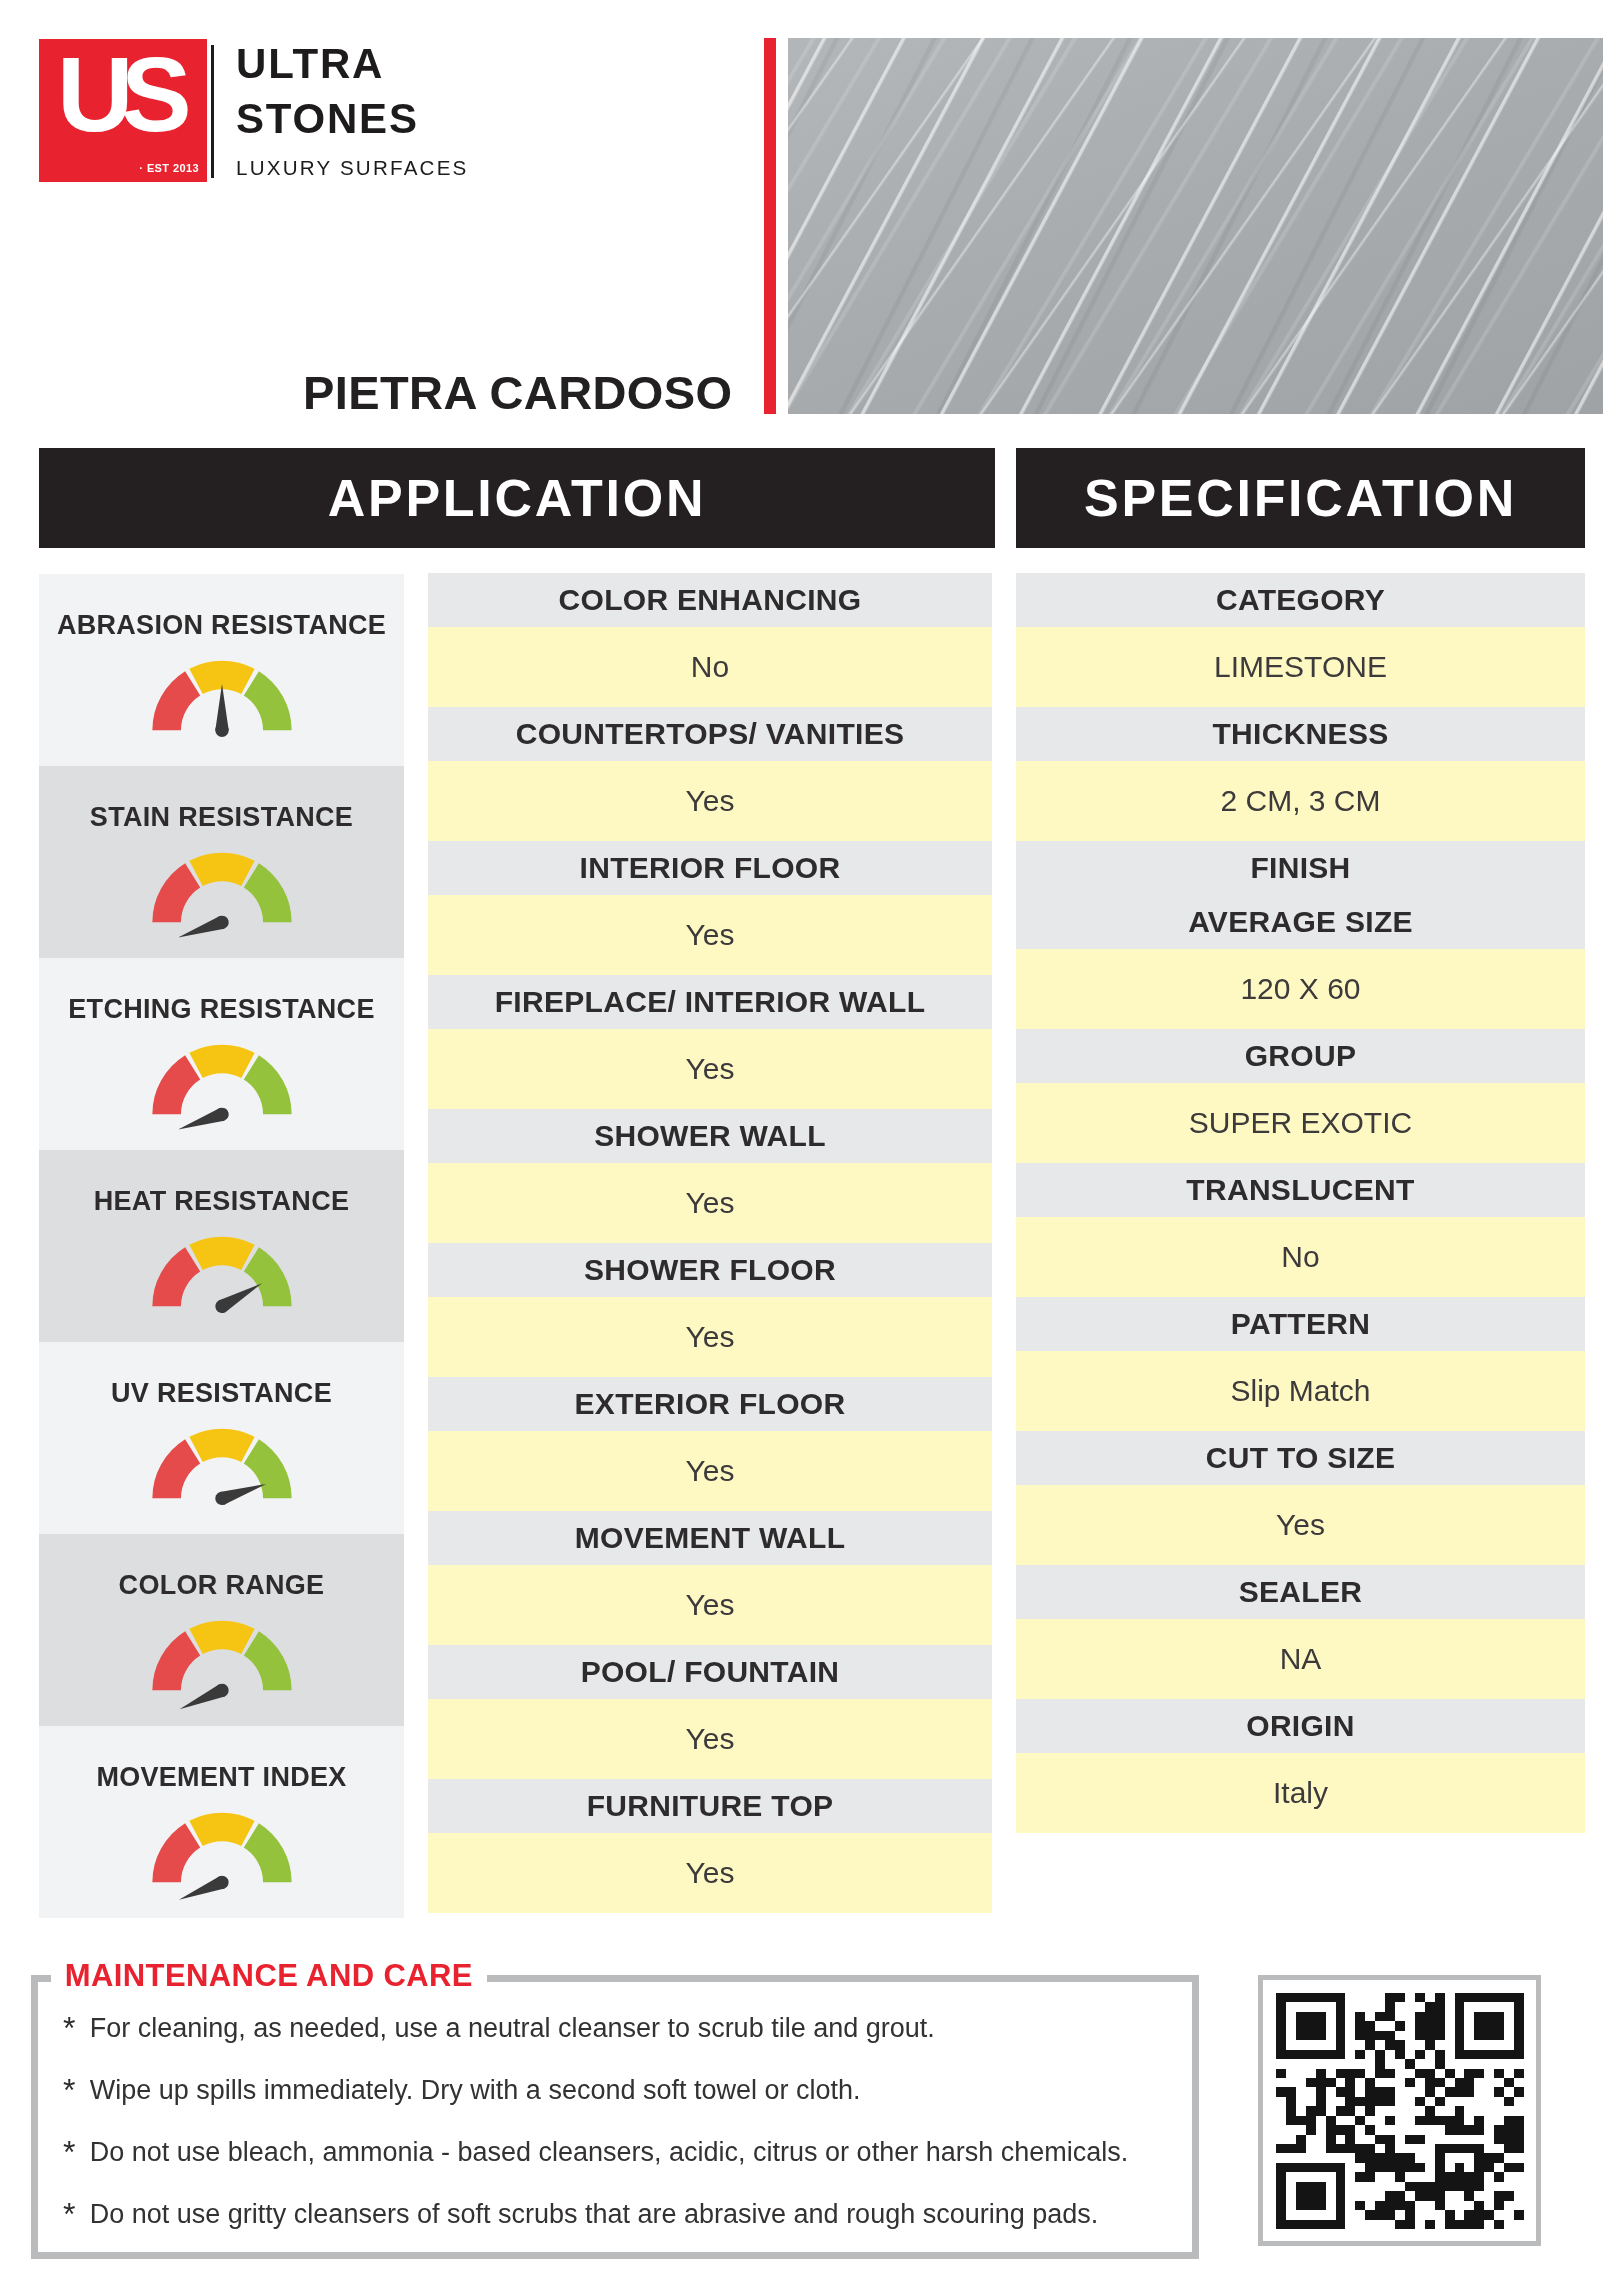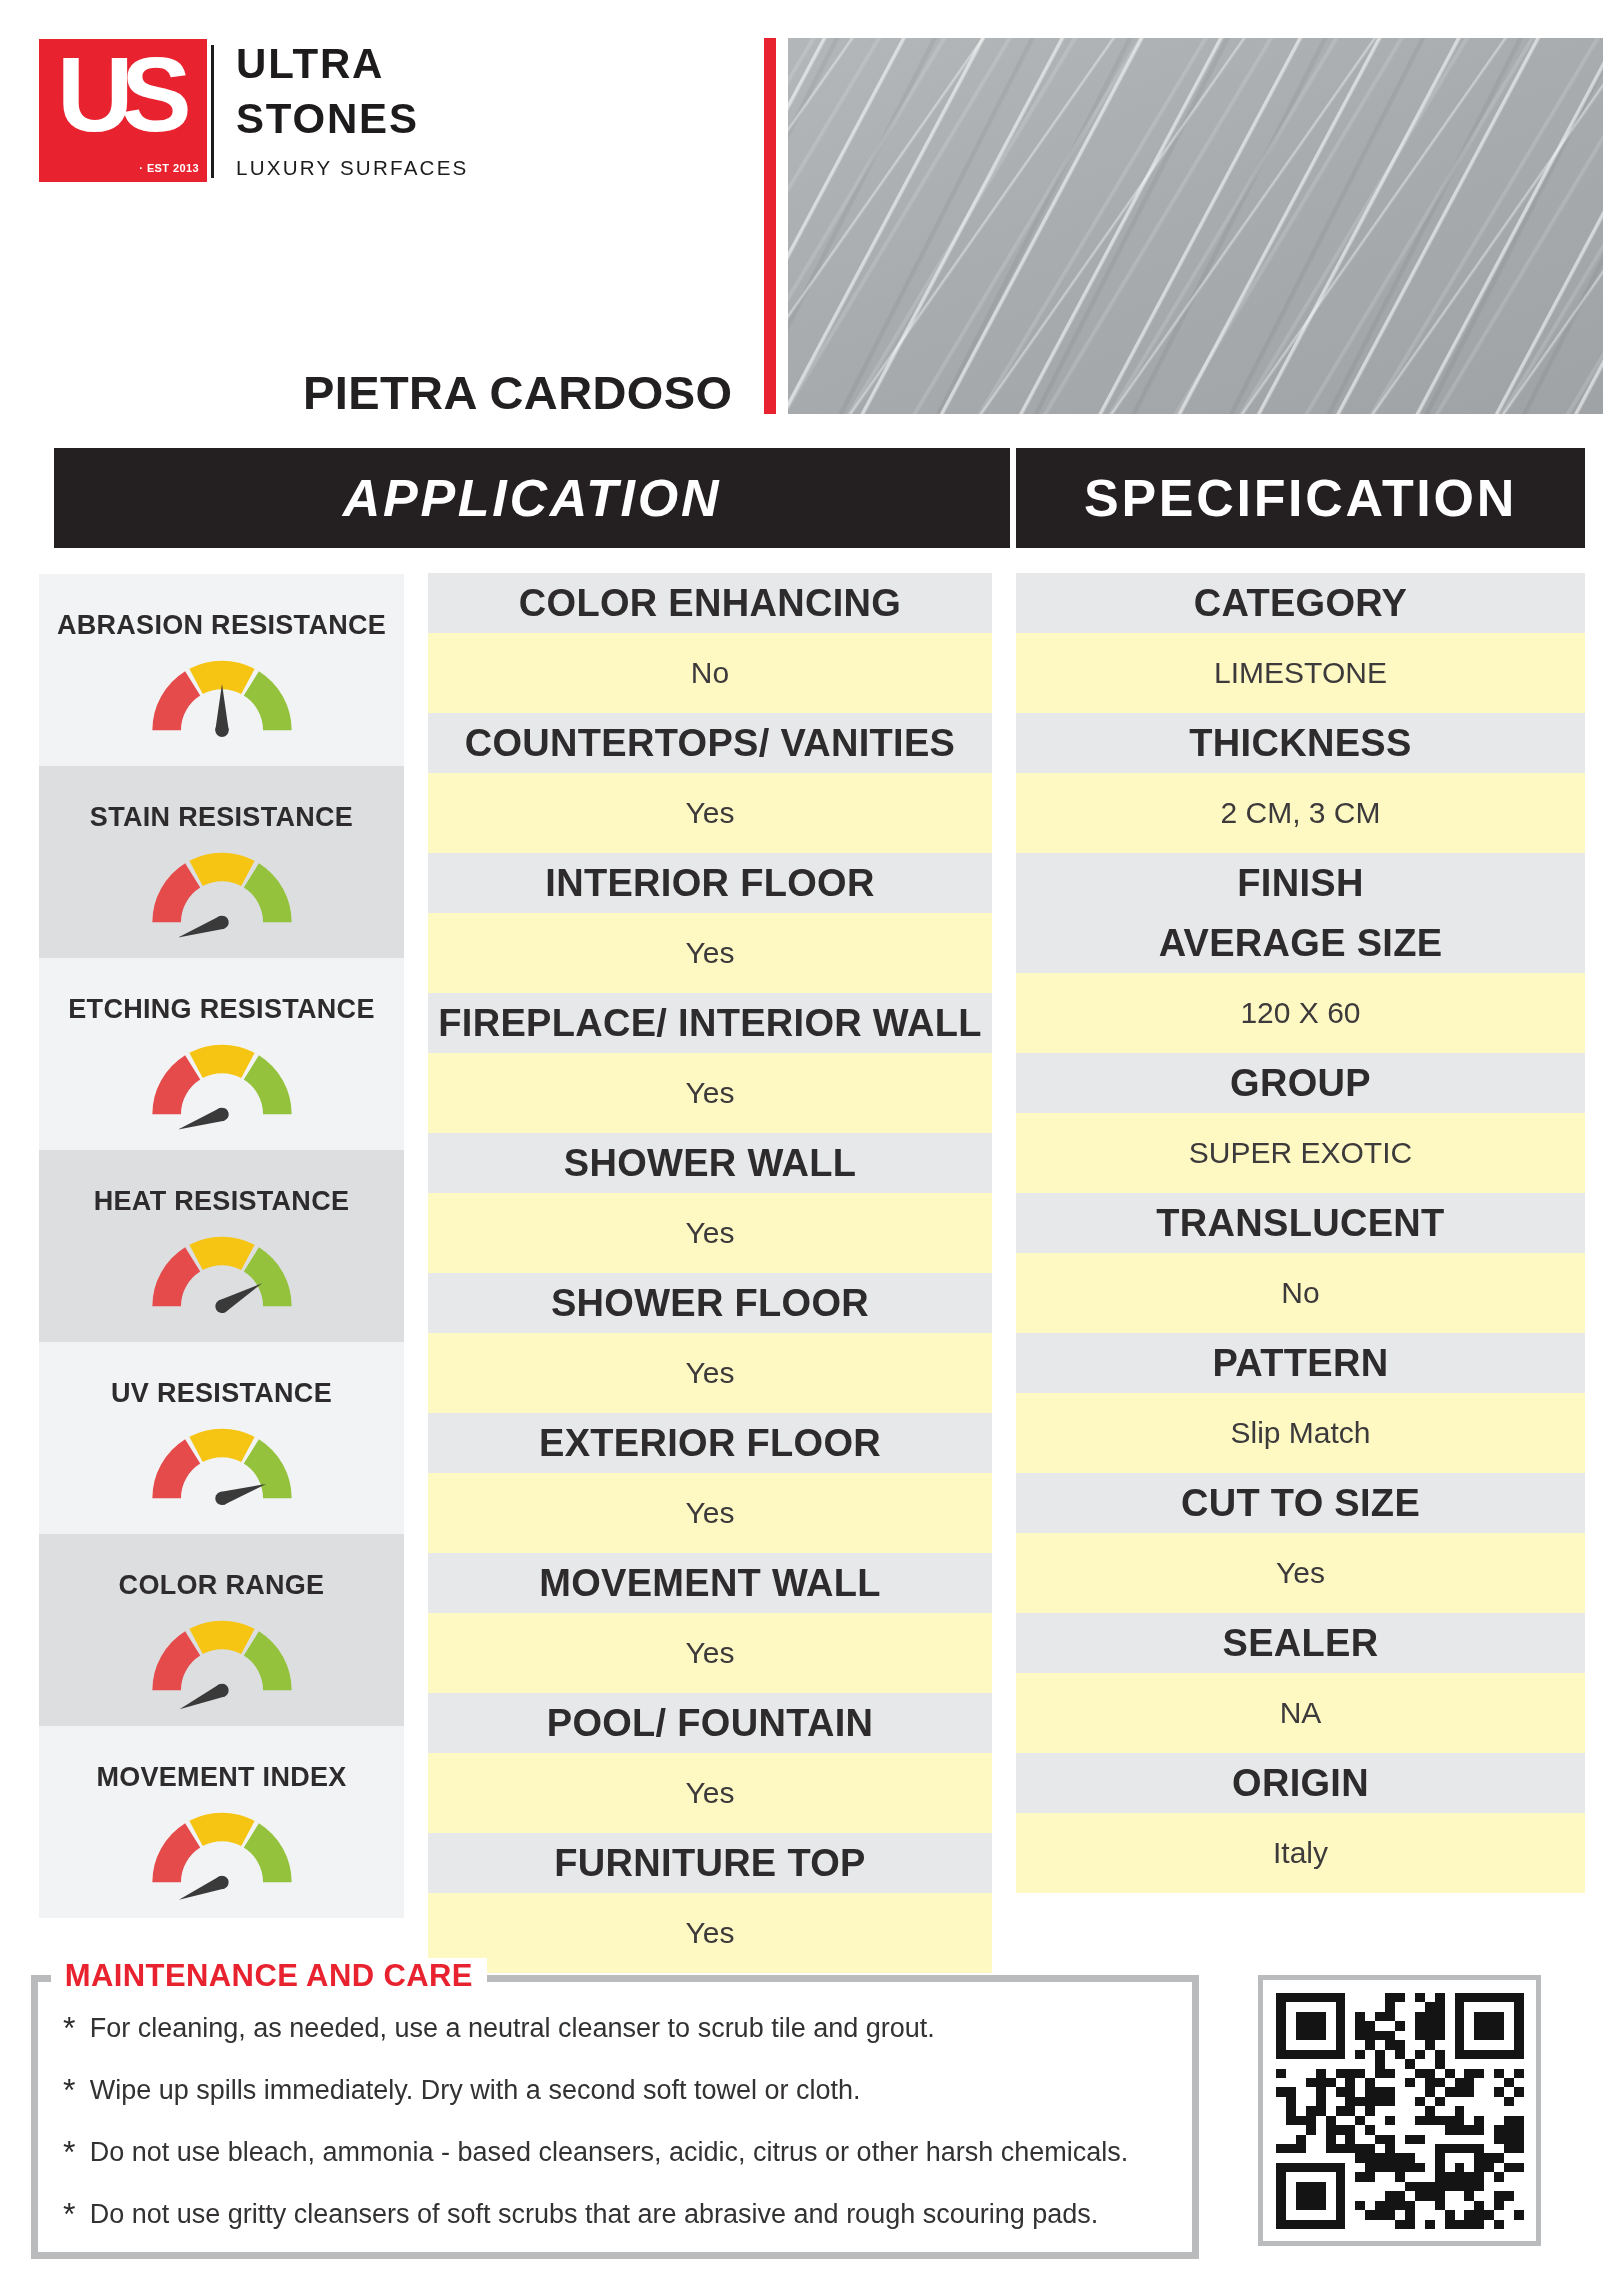--- a/index.html
+++ b/index.html
@@ -20,38 +20,38 @@
   .stone-image{position:absolute;left:788px;top:38px;width:815px;height:376px;
     background:
       repeating-linear-gradient(118deg, transparent 0 30px, rgba(255,255,255,.55) 31px 33px, transparent 35px 70px),
       repeating-linear-gradient(125deg, transparent 0 51px, rgba(255,255,255,.38) 52px 53px, transparent 55px 107px),
       repeating-linear-gradient(121deg, transparent 0 19.7px, rgba(255,255,255,.14) 20.6px 23px, transparent 25px 56px),
       repeating-linear-gradient(117deg, transparent 0 41px, rgba(0,0,0,.05) 42px 45px, transparent 47px 87px),
       linear-gradient(160deg,#b3b7b9 0%,#a8acaf 45%,#9fa3a6 100%);}
 
   
   .section-bar{position:absolute;top:448px;height:100px;background:#241f20;display:flex;align-items:center;justify-content:center;}
-  .section-bar.app{left:54px;width:956px;font-style:italic;}
+  .section-bar.app{left:39px;width:956px;}
   .section-bar.spec{left:1016px;width:569px;}
   .section-bar span{color:#ffffff;font-size:52px;font-weight:bold;letter-spacing:2.7px;}
 
   
   .gauge-col{position:absolute;left:39px;top:574px;width:365px;}
   .gauge-block{width:365px;height:192px;text-align:center;}
   .gauge-block.light{background:#f2f3f4;}
   .gauge-block.dark{background:#dcdee0;}
   .gauge-label{padding-top:36px;font-size:27px;font-weight:bold;color:#2d2b2c;letter-spacing:0.3px;}
   .gauge-svg{display:block;margin:9px auto 0;overflow:visible;}
 
   
   .rows-col{position:absolute;top:573px;}
   .rows-col.mid{left:428px;width:564px;}
   .rows-col.right{left:1016px;width:569px;}
-  .row-label{height:60px;background:#e7e8ea;display:flex;align-items:center;justify-content:center;
-    font-size:38px;font-weight:bold;color:#2d2b2c;letter-spacing:0.3px;text-align:center;}
+  .row-label{height:54px;background:#e7e8ea;display:flex;align-items:center;justify-content:center;
+    font-size:30px;font-weight:bold;color:#2d2b2c;letter-spacing:0.3px;text-align:center;}
   .row-value{height:80px;background:#fef9c3;display:flex;align-items:center;justify-content:center;
     font-size:30px;color:#3c3a3b;}
 
   
   .maint-box{position:absolute;left:31px;top:1975px;width:1154px;height:270px;border:7.2px solid #b9bbbd;background:#ffffff;}
   .maint-title{position:absolute;left:12.5px;top:-24px;background:#ffffff;padding:0 14.3px;
     font-size:31px;font-weight:bold;color:#e8222f;letter-spacing:0.4px;white-space:nowrap;}
   .maint-list{position:absolute;left:25px;top:29px;right:18px;}
   .bullet-item{display:flex;align-items:flex-start;margin-bottom:28px;}
   .bullet-star{font-size:32px;line-height:34px;color:#2d2b2c;margin-right:14.3px;flex:0 0 auto;}

